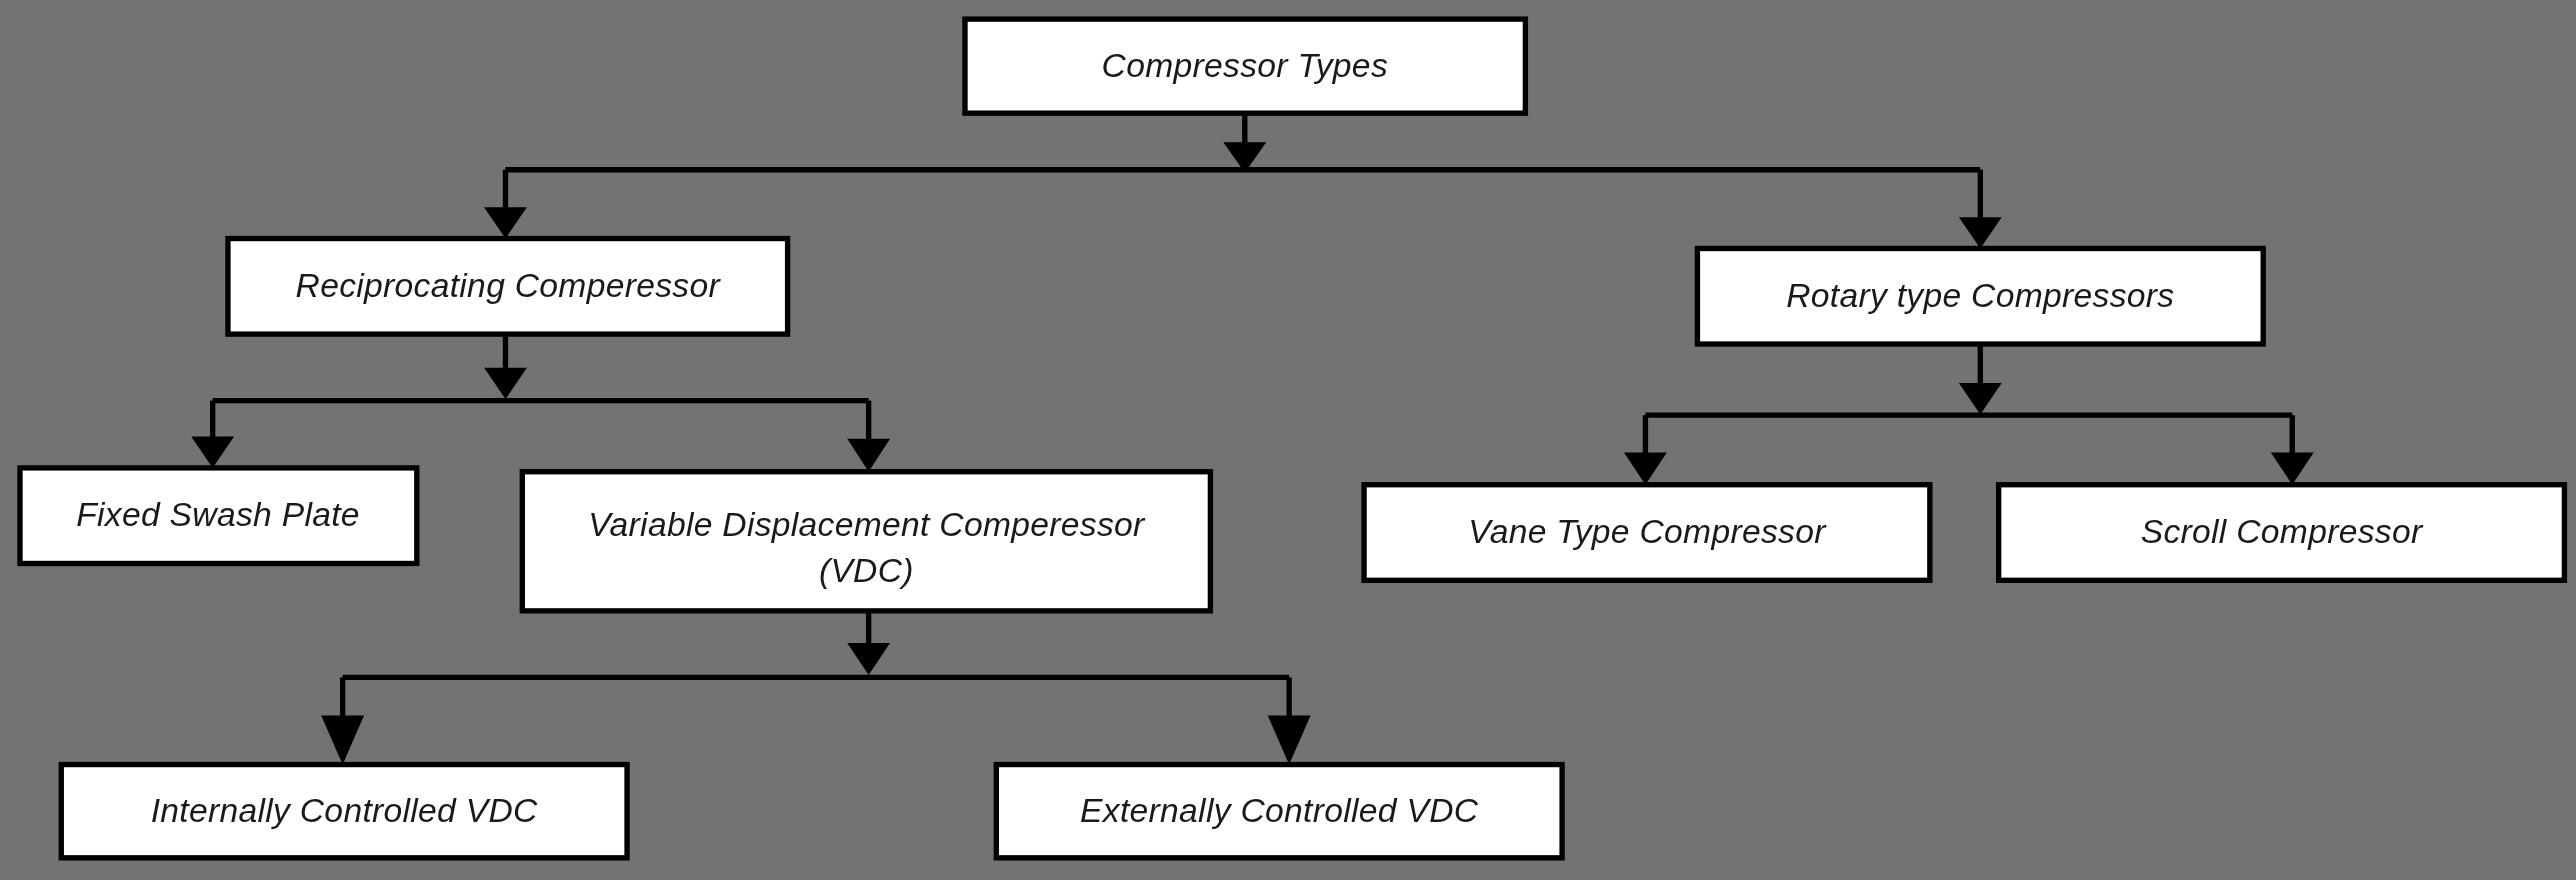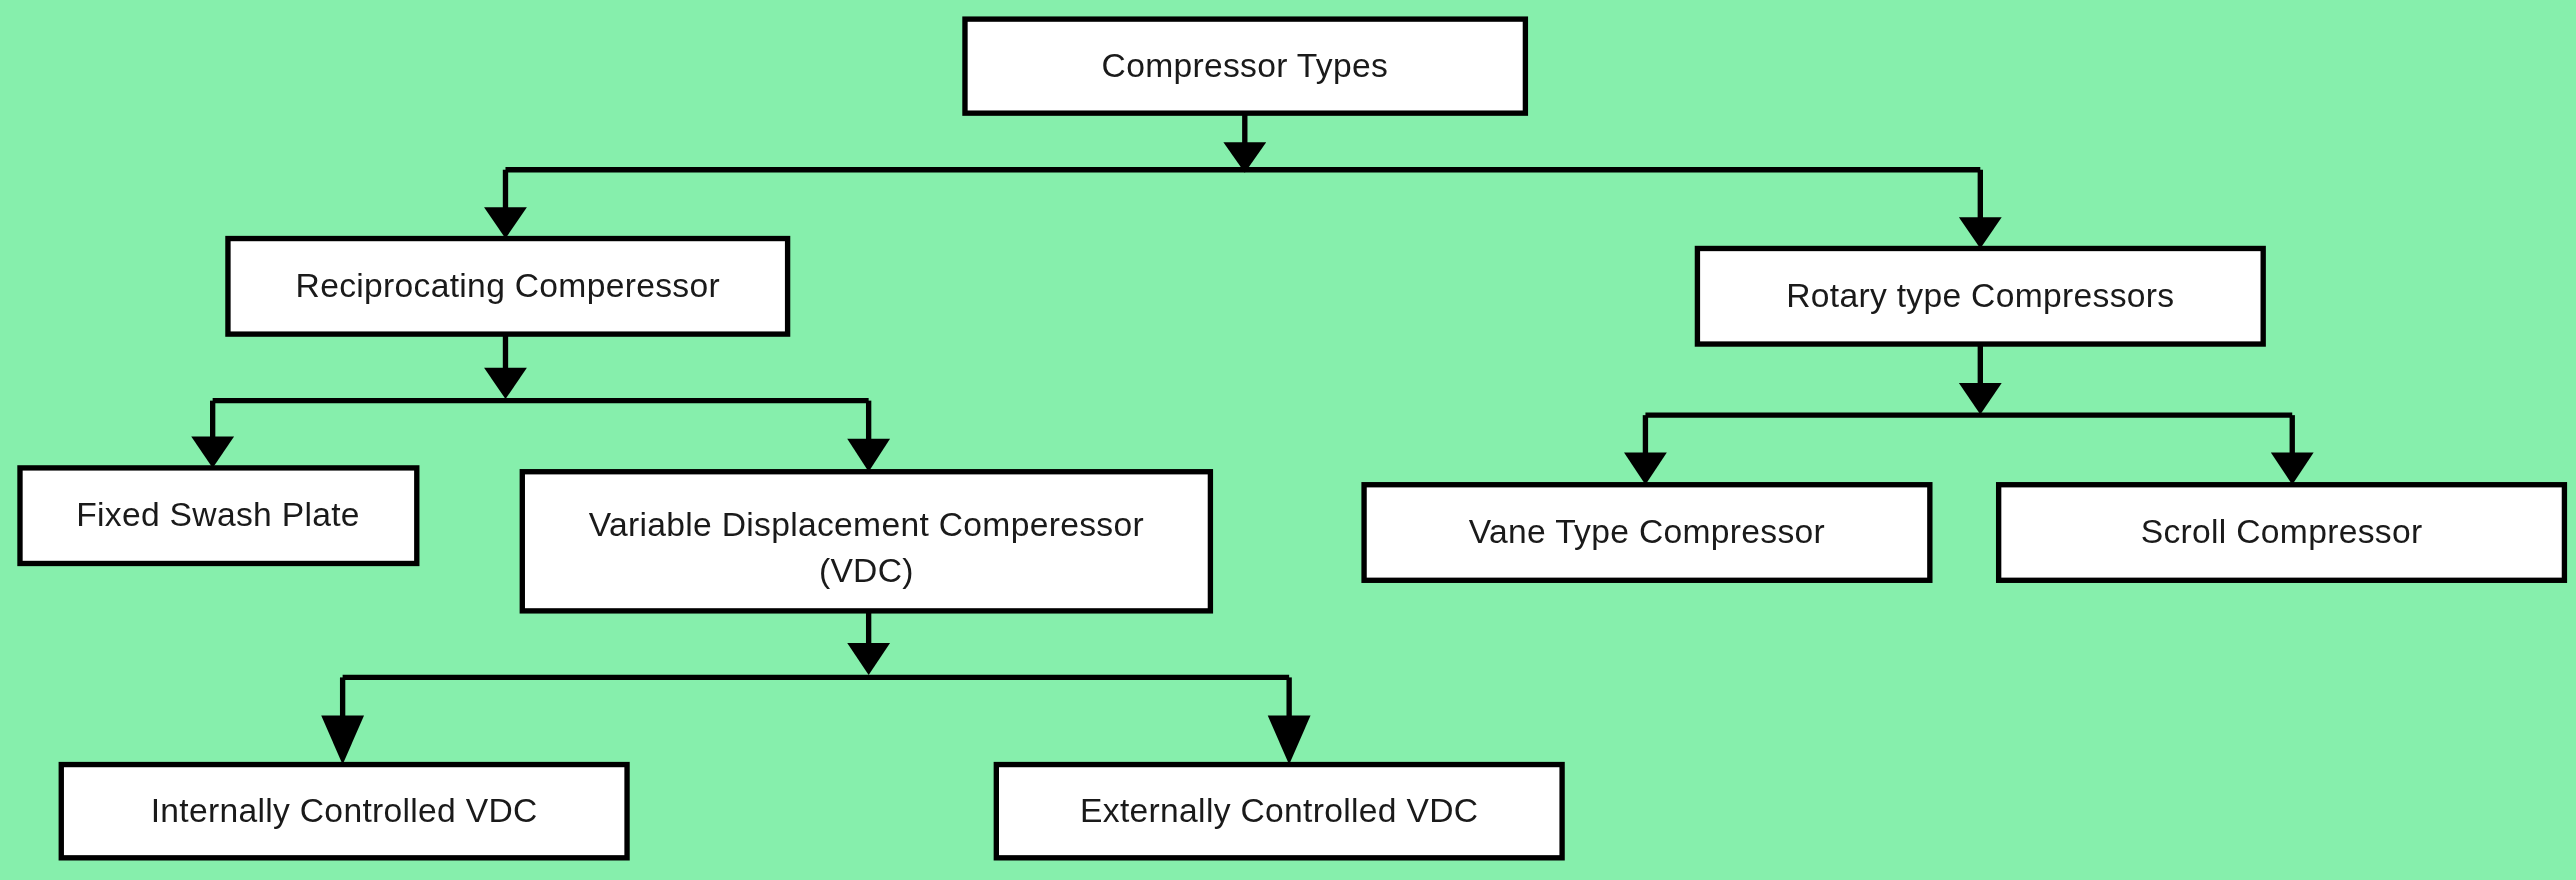--- a/index.html
+++ b/index.html
@@ -10,21 +10,22 @@
   body {
     width: 2576px;
     height: 880px;
     font-family: "Liberation Sans", sans-serif;
     overflow: hidden;
   }
   #diagram-root {
     position: relative;
     width: 2576px;
     height: 880px;
-    background: #86efac;
+    background: #737373;
+    font-style: italic;
   }
   svg#flowchart {
     position: absolute;
     top: 0;
     left: 0;
     width: 2576px;
     height: 880px;
     display: block;
   }
   .node-rect {

